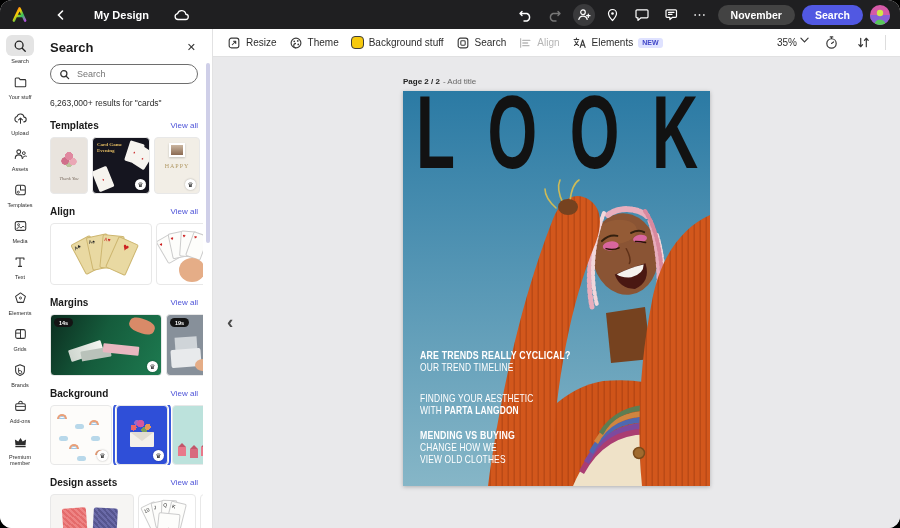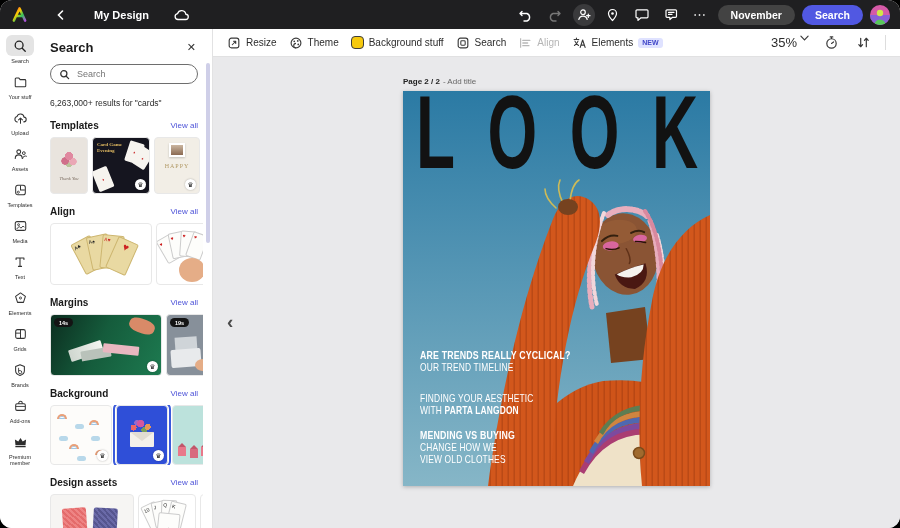--- a/index.html
+++ b/index.html
@@ -94,21 +94,21 @@
   .d-point{width:20px;height:62px;background:#fff;position:relative;}
 
   
   .stage{flex:1;display:flex;flex-direction:column;background:#e9e9eb;min-width:0;}
   .toolbar{height:28px;background:#fff;border-bottom:1px solid #e1e1e2;display:flex;align-items:center;padding:0 14px;gap:12px;flex-shrink:0;}
   .tool{display:flex;align-items:center;gap:5px;font-size:10px;color:#2c2c2c;cursor:pointer;white-space:nowrap;}
   .tool.disabled{color:#b5b5b5;cursor:default;}
   .swatch{width:13px;height:13px;border-radius:4px;background:#f6c90e;border:1.5px solid #3d3d3d;}
   .new-badge{background:#dfe2ff;color:#4046c8;font-size:7px;font-weight:bold;border-radius:3px;padding:1.5px 4px;}
   .toolbar .spacer{flex:1;}
-  .zoom-ctl{display:flex;align-items:flex-start;gap:3px;font-size:13px;color:#2c2c2c;cursor:pointer;}
+  .zoom-ctl{display:flex;align-items:flex-start;gap:3px;font-size:10px;color:#2c2c2c;cursor:pointer;}
   .vdiv{width:1px;height:15px;background:#ddd;}
   .icon-btn{display:flex;align-items:center;justify-content:center;width:20px;height:20px;cursor:pointer;}
 
   .canvas-area{flex:1;position:relative;overflow:hidden;}
   .page-wrap{width:307px;margin:0 auto;padding-top:20px;}
   .page-label{font-size:8px;color:#222;margin-bottom:5px;display:flex;gap:3px;align-items:baseline;}
   .page-label .pl-bold{font-weight:bold;}
   .page-label .pl-hint{color:#666;}
   .cover{position:relative;width:307px;height:395px;box-shadow:0 1px 4px rgba(0,0,0,.25);overflow:hidden;background:#5b9cb9;}
   .cover svg{position:absolute;left:0;top:0;}

